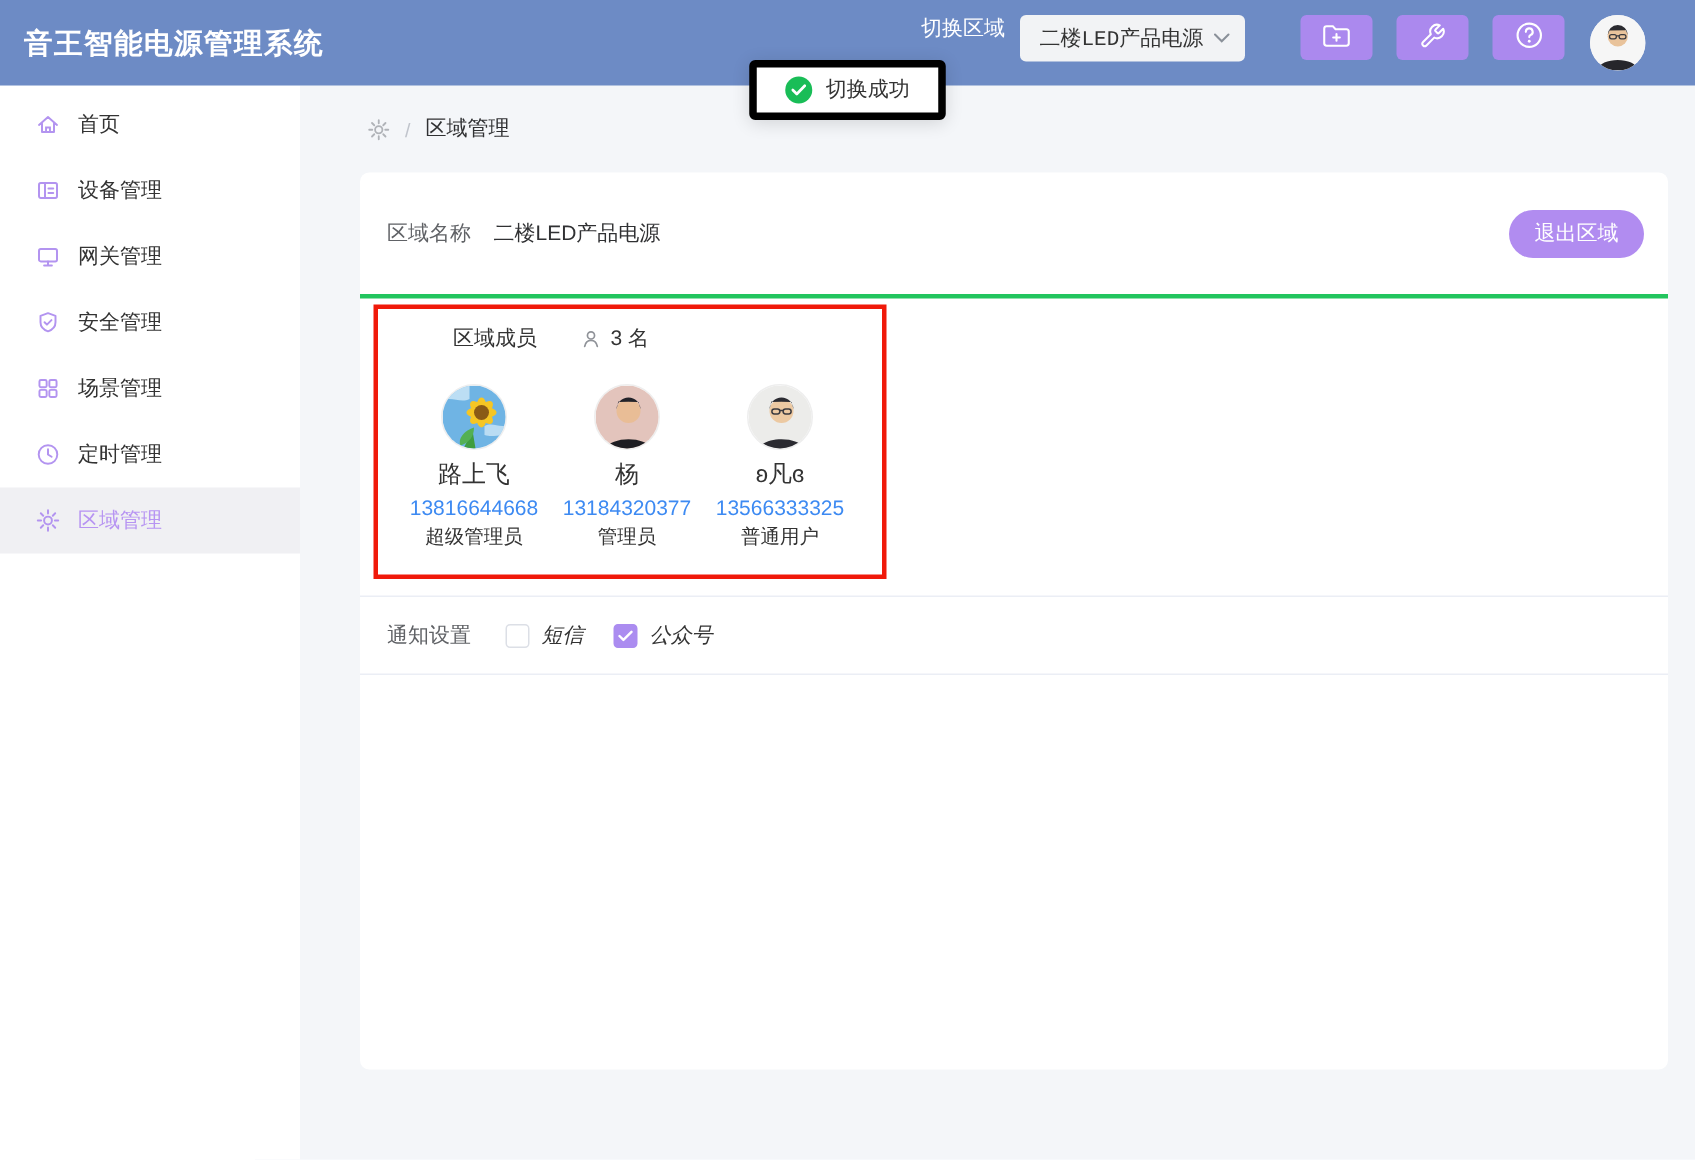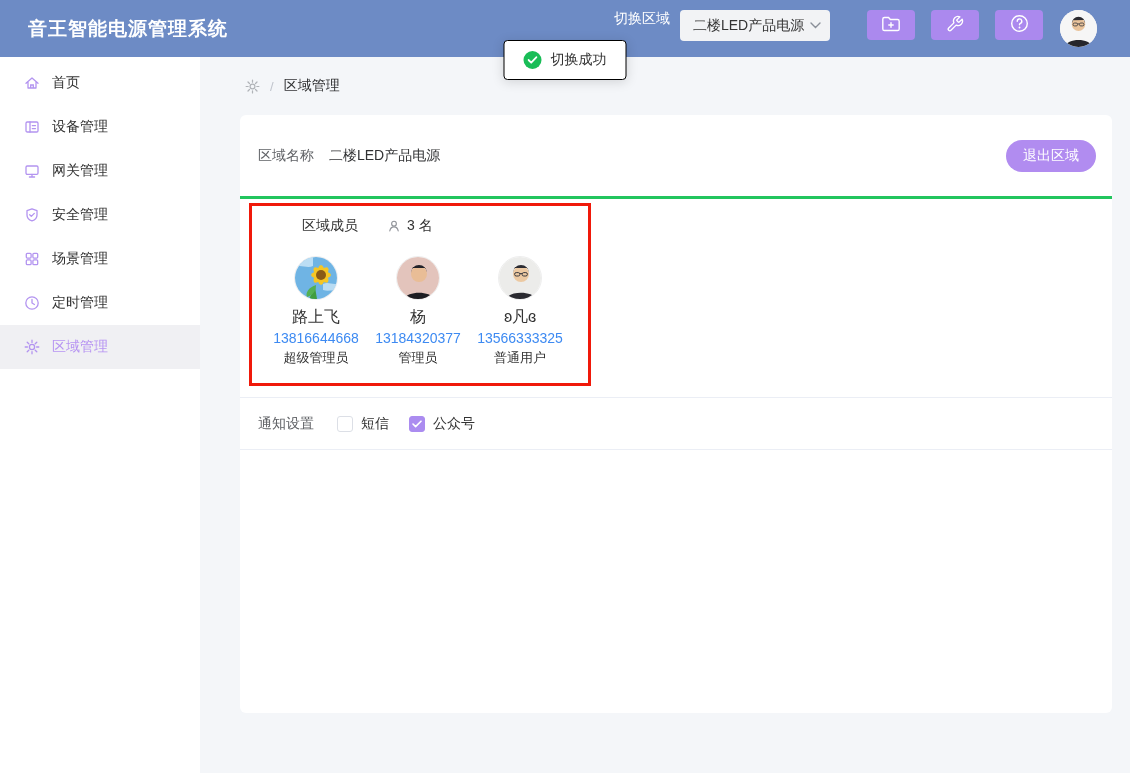--- a/index.html
+++ b/index.html
@@ -5,21 +5,21 @@
   * { margin:0; padding:0; box-sizing:border-box; }
   html,body { width:1130px; height:773px; }
   body {
     font-family:"Liberation Sans","DejaVu Sans",sans-serif;
     font-size:14px; color:#333; background:#f4f6f9; overflow:hidden; position:relative;
   }
 
   
   .header {
     height:57px; background:#6d8bc5; display:flex; align-items:center;
-    padding:0 33px 0 28px; position:relative; z-index:5;
+    padding:0 33px 0 16px; position:relative; z-index:5;font-family:Liberation Mono, monospace;
   }
   .app-title { color:#fff; font-size:19px; font-weight:bold; letter-spacing:1px; }
   .header-right { margin-left:auto; display:flex; align-items:flex-start; }
   .switch-label { color:#fff; font-size:14px; margin-right:10px; }
   .region-select {
     width:150px; height:31px; background:#f2f3f5; border-radius:4px;
     display:flex; align-items:center; padding:0 10px 0 13px; cursor:pointer;
     color:#333; font-size:14px; margin-right:37px;
   }
   .region-select .sel-text { flex:1; white-space:nowrap; }
@@ -34,21 +34,21 @@
     width:37px; height:37px; border-radius:50%; overflow:hidden; cursor:pointer;
     background:#f4f4f4; flex:none;
   }
   .avatar-wrap svg, .m-avatar svg { display:block; }
 
   
   .toast {
     position:absolute; left:50%; transform:translateX(-50%); top:40px; z-index:50;
     background:#fff; border-radius:4px; height:40px; padding:0 19px;
     display:flex; align-items:center; gap:9px;
-    box-shadow:0 2px 12px rgba(0,0,0,.14); border:1px solid #000000;
+    box-shadow:0 2px 12px rgba(0,0,0,.14); border:5px solid #000000;
   }
   .toast-check {
     width:18px; height:18px; border-radius:50%; background:#19bd57;
     display:flex; align-items:center; justify-content:center; flex:none;
   }
   .toast-msg { color:#333; font-size:14px; white-space:nowrap; }
 
   
   .layout { display:flex; height:716px; }
   .sidebar { width:200px; background:#fff; padding-top:4px; flex:none; }
@@ -100,21 +100,21 @@
   .m-phone { height:20px; line-height:20px; font-size:14px; color:#3d8af2; cursor:pointer; }
   .m-role { height:20px; line-height:20px; font-size:13px; color:#333; }
 
   .divider2 { margin-top:11px; border-bottom:1px solid #ebeef5; }
 
   .notify-row {
     height:52px; display:flex; align-items:center; padding-left:18px;
     border-bottom:1px solid #ebeef5;
   }
   .notify-row .lbl { color:#606266; margin-right:23px; }
-  .cb-group { display:flex; align-items:center; margin-right:20px; cursor:pointer; }
+  .cb-group { display:flex; align-items:center; margin-right:20px; cursor:pointer;font-style:italic; }
   .cb {
     width:16px; height:16px; border-radius:3px; margin-right:8px; flex:none;
     display:flex; align-items:center; justify-content:center;
   }
   .cb.unchecked { background:#fff; border:1px solid #dcdfe6; }
   .cb.checked { background:#ab8cf0; border:1px solid #ab8cf0; }
   .cb-label { color:#333; }
 </style>
 </head>
 <body>

